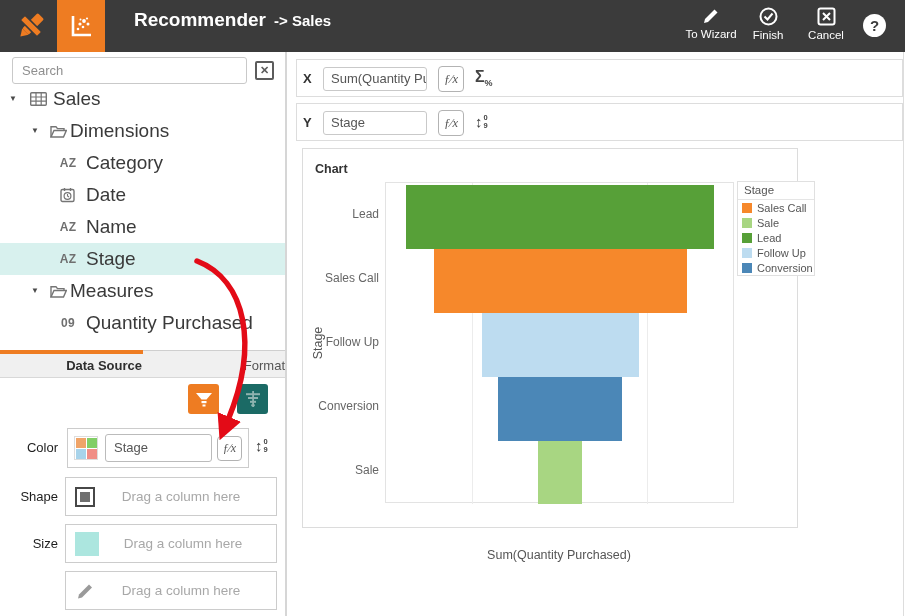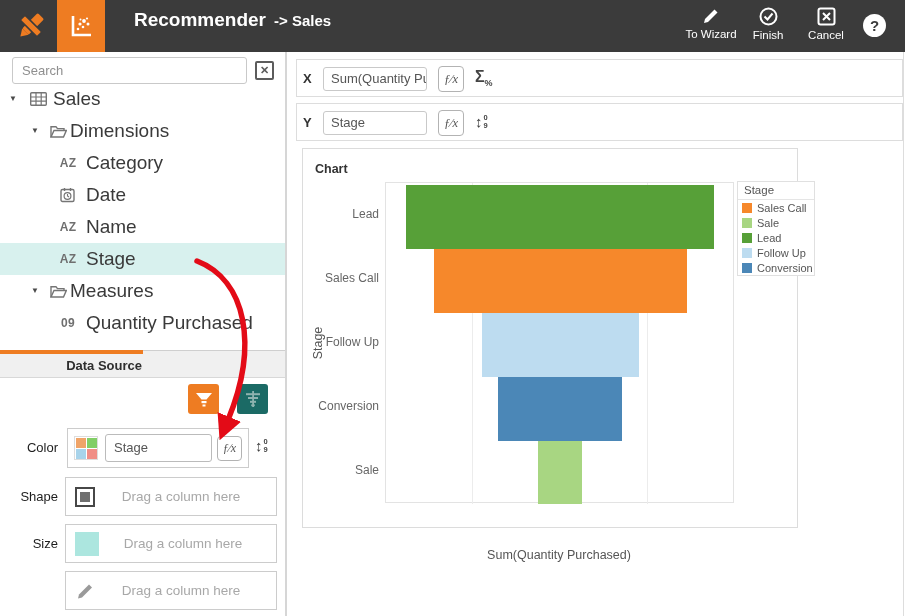--- a/index.html
+++ b/index.html
@@ -201,20 +201,21 @@
       </div>
       <div class="trow lvl2">
         <span class="ticon">09</span>
         <span class="tlbl">Quantity Purchased</span>
       </div>
     </div>
 
     <div class="tabbar">
       <div class="tab-underline"></div>
       <div class="tab active" style="left:0;">Data Source</div>
+      <div class="tab inactive">Format</div>
     </div>
 
     <div class="tool-btn orange">
       <svg width="18" height="15" viewBox="0 0 18 15">
         <path d="M1 1 H17 L11.5 7.5 H6.5 Z" fill="#fff"></path>
           <rect x="6.5" y="9" width="5" height="2.2" fill="#fff"></rect>
           <rect x="7.5" y="12.5" width="3" height="2" fill="#fff"></rect>
       </svg>
     </div>
     <div class="tool-btn teal">

